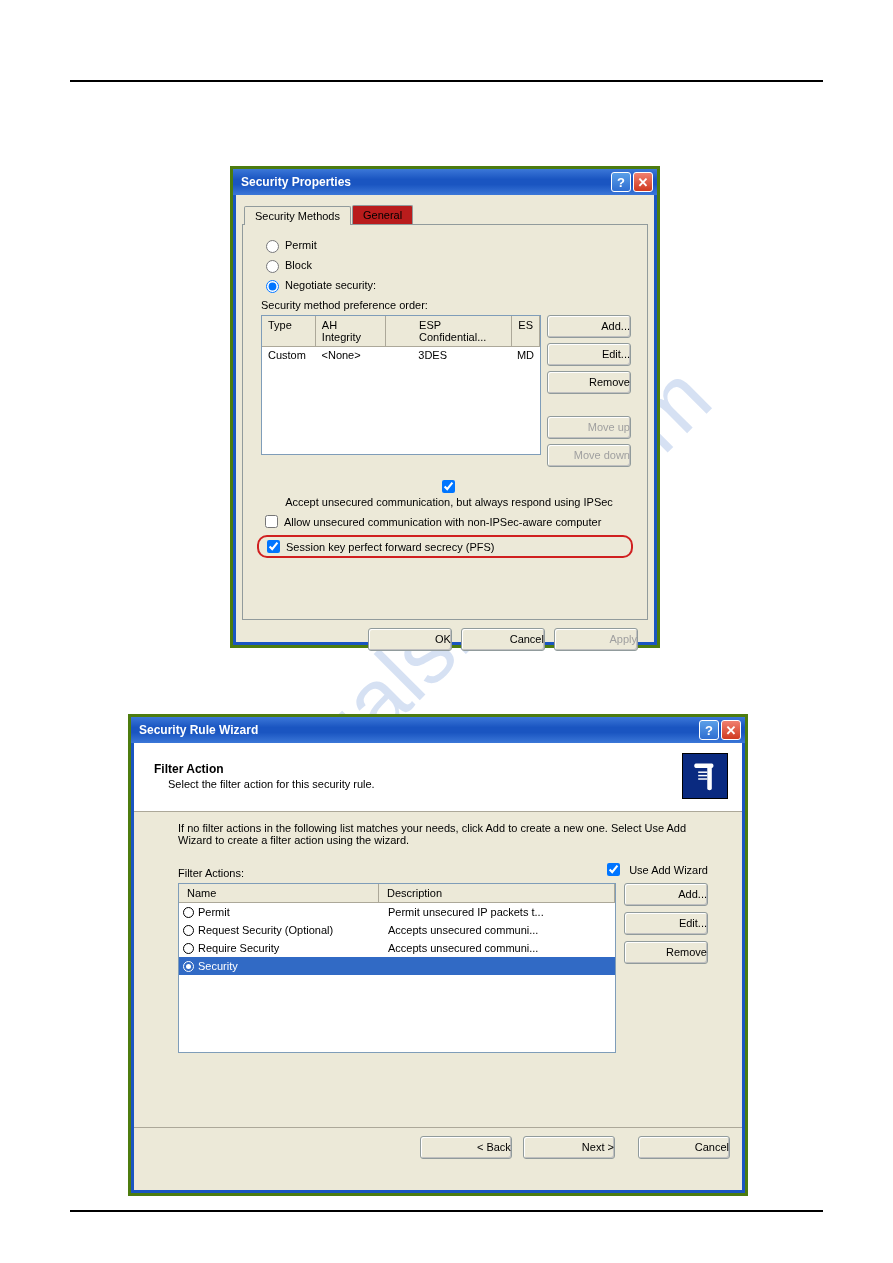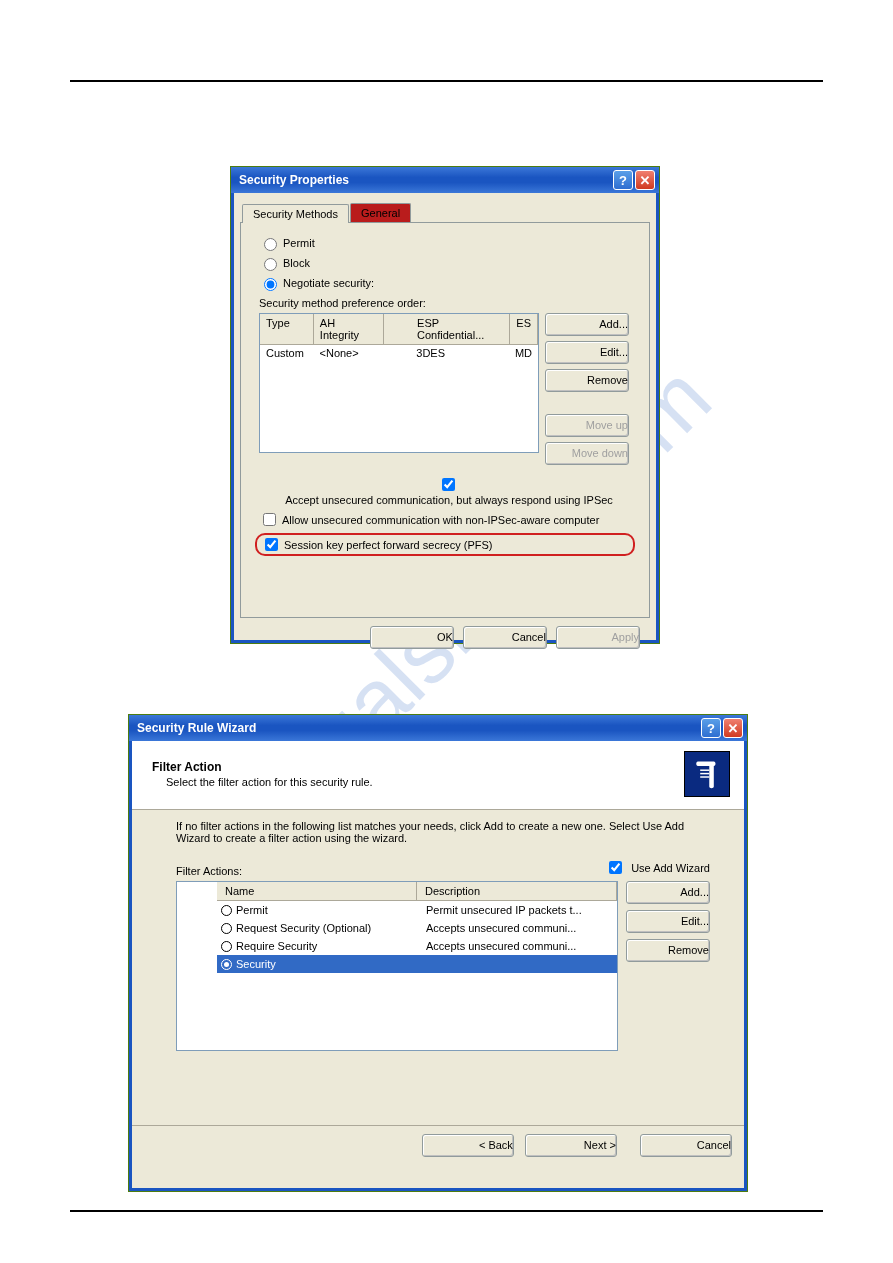--- a/index.html
+++ b/index.html
@@ -17,21 +17,21 @@
   .rule-top { top:80px; }
   .rule-bot { top:1210px; }
 
   .watermark {
     position:absolute; left:50%; top:630px; transform:translate(-50%,-50%) rotate(-45deg);
     font-size:90px; color:rgba(70,120,200,0.22); pointer-events:none;
     font-family: Arial, sans-serif; white-space:nowrap;
   }
 
   
-  .xp-window { position:absolute; border:1px solid #4d7c0f; background:#0a246a; }
+  .xp-window { position:absolute; border:3px solid #4d7c0f; background:#0a246a; }
   .xp-title {
     height:26px;
     background: linear-gradient(#3b77d8,#1a55c1 40%,#1a55c1 60%,#3b77d8);
     color:#fff; font-weight:bold; font-size:12px;
     display:flex; align-items:center; padding:0 4px 0 8px;
   }
   .title-spacer { flex:1; }
   .title-btn {
     width:20px; height:20px; border:1px solid #fff; border-radius:3px;
     margin-left:2px; display:flex; align-items:center; justify-content:center;
@@ -105,21 +105,21 @@
   .wiz-icon {
     width:46px; height:46px; background:#0a2a80; border:1px solid #000;
     display:flex; align-items:center; justify-content:center;
   }
   .wiz-icon svg { width:30px; height:34px; }
 
   .wiz-inner { padding:10px 34px 6px 44px; }
 
   .filter-area { display:flex; gap:8px; margin-top:4px; }
   .filter-list {
-    flex:1; height:170px; background:#fff; border:1px solid #7f9db9;padding-left:40px;
+    flex:1; height:170px; background:#fff; border:1px solid #7f9db9;
   }
   .fl-header { display:flex; background:#ece9d8; border-bottom:1px solid #aca899; }
   .fl-col { padding:3px 8px; border-right:1px solid #aca899; }
   .fl-cw1 { width:200px; } .fl-cw2 { flex:1; }
   .fl-row { display:flex; align-items:center; padding:1px 4px; height:18px; }
   .fl-row.sel { background:#316ac5; color:#fff; }
   .fl-row.sel .radio-circ { border-color:#fff; }
   .fl-row.sel .radio-dot { background:#fff; }
   .radio-circ {
     width:11px; height:11px; border:1.5px solid #000; border-radius:50%;

